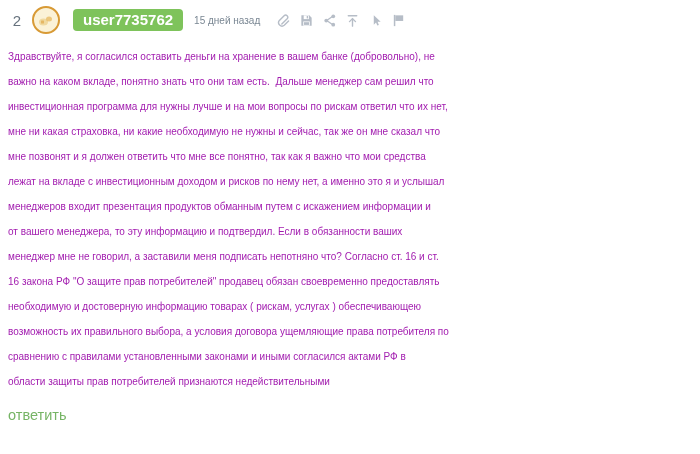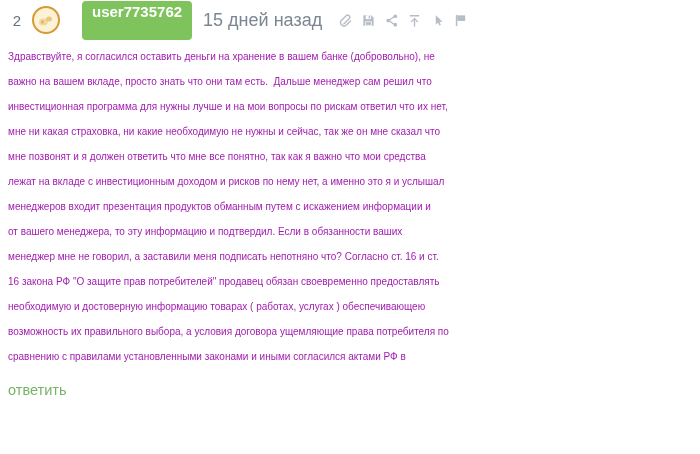--- a/index.html
+++ b/index.html
@@ -12,27 +12,27 @@
   .comment-header { display: flex; align-items: center; height: 30px; }
   .rating {
     width: 18px; text-align: center; font-size: 15px; color: #66727d;
     flex: 0 0 auto;
   }
   .avatar {
     width: 28px; height: 28px; margin-left: 6px; flex: 0 0 auto;
     display: inline-block; cursor: pointer;
   }
   .username {
-    margin-left: 22px; background: #7ec35b; color: #ffffff;
+    margin-left: 13px; background: #7ec35b; color: #ffffff;
     font-size: 15px; font-weight: bold; text-decoration: none;
-    padding: 3px 10px 20px 10px; border-radius: 4px; line-height: 16px;
+    padding: 3px 10px 3px 10px; border-radius: 4px; line-height: 16px;
     cursor: pointer; flex: 0 0 auto;
   }
   .timestamp {
-    margin-left: 11px; font-size: 18px; color: #7a8793; cursor: pointer;
+    margin-left: 11px; font-size: 10px; color: #7a8793; cursor: pointer;
     flex: 0 0 auto;
   }
   .toolbar { display: flex; align-items: center; margin-left: 16px; }
   .toolbar .tool {
     width: 15px; height: 15px; margin-right: 8px; cursor: pointer;
     display: inline-flex; align-items: center; justify-content: center;
   }
   .toolbar .tool svg { width: 15px; height: 15px; display: block; }
 
   
@@ -110,29 +110,30 @@
         <svg viewBox="0 0 16 16">
           <rect x="3" y="2" width="1.6" height="12" fill="#b6bdc7"></rect>
           <path d="M4.6 2.5 h8.4 v6 h-8.4 z" fill="#b6bdc7"></path>
         </svg>
       </span>
     </div>
   </div>
 
   <div class="comment-body">
     <div class="line">Здравствуйте, я согласился оставить деньги на хранение в вашем банке (добровольно), не</div>
-    <div class="line">важно на вашем вкладе, просто знать что они там есть.  Дальше менеджер сам решил что</div>
+    <div class="line">важно на каком вкладе, понятно знать что они там есть.  Дальше менеджер сам решил что</div>
     <div class="line">инвестиционная программа для нужны лучше и на мои вопросы по рискам ответил что их нет,</div>
     <div class="line">мне ни какая страховка, ни какие необходимую не нужны и сейчас, так же он мне сказал что</div>
     <div class="line">мне позвонят и я должен ответить что мне все понятно, так как я важно что мои средства</div>
     <div class="line">лежат на вкладе с инвестиционным доходом и рисков по нему нет, а именно это я и услышал</div>
     <div class="line">менеджеров входит презентация продуктов обманным путем с искажением информации и</div>
     <div class="line">от вашего менеджера, то эту информацию и подтвердил. Если в обязанности ваших</div>
     <div class="line">менеджер мне не говорил, а заставили меня подписать непотняно что? Согласно ст. 16 и ст.</div>
     <div class="line">16 закона РФ "О защите прав потребителей" продавец обязан своевременно предоставлять</div>
-    <div class="line">необходимую и достоверную информацию товарах ( работах, услугах ) обеспечивающею</div>
+    <div class="line">необходимую и достоверную информацию товарах ( рискам, услугах ) обеспечивающею</div>
     <div class="line">возможность их правильного выбора, а условия договора ущемляющие права потребителя по</div>
     <div class="line">сравнению с правилами установленными законами и иными согласился актами РФ в</div>
+    <div class="line">области защиты прав потребителей признаются недействительными</div>
   </div>
 
   <a class="reply">ответить</a>
 
 </div>
 
 </body></html>

